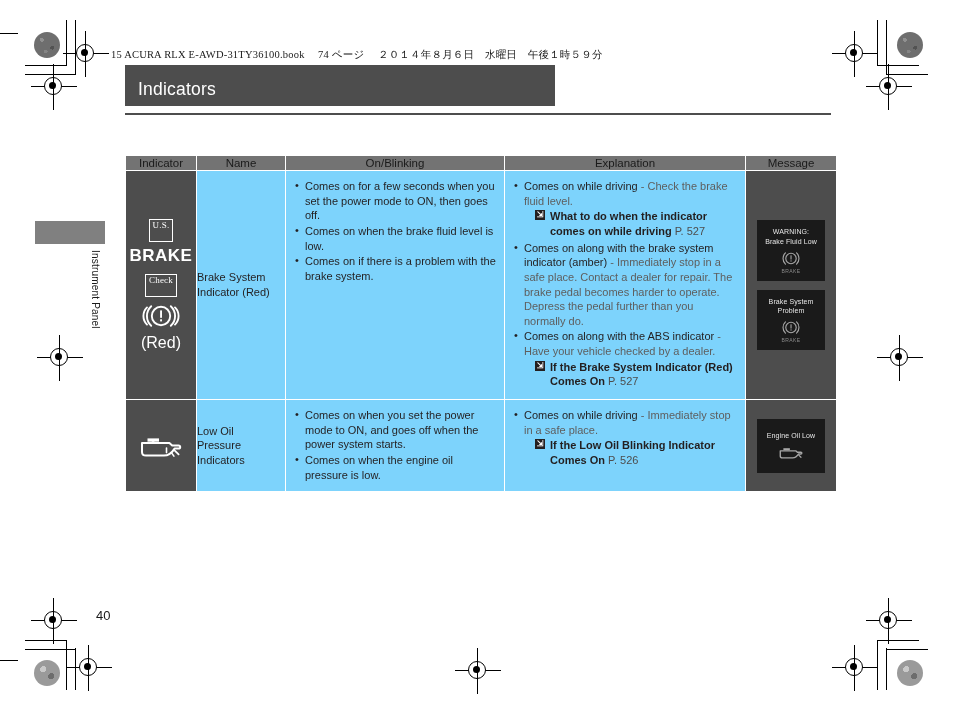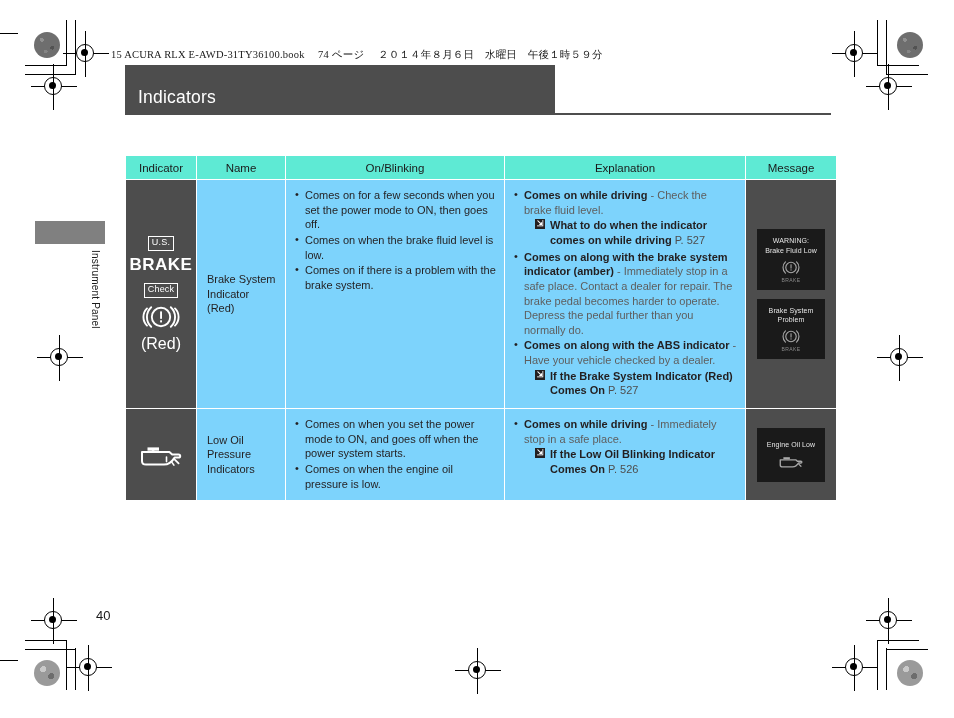--- a/index.html
+++ b/index.html
@@ -79,21 +79,21 @@
     white-space: nowrap;
     color: #1a1a1a;
   }
 
   
   .title-band {
     position: absolute;
     left: 125px;
     top: 65px;
     width: 430px;
-    height: 49px;
+    height: 41px;
     background: #4d4d4d;
   }
   .title-band .title-text {
     position: absolute;
     left: 13px;
     bottom: 6px;
     color: #ffffff;
     font-size: 17.5px;
     letter-spacing: 0.2px;
   }
@@ -133,25 +133,25 @@
   .table {
     position: absolute;
     left: 125px;
     top: 155px;
     width: 710px;
     border-collapse: separate;
     border-spacing: 1px;
     table-layout: fixed;
   }
   .table th {
-    background: #5eead4;
+    background: #737373;
     color: #1a1a1a;
     font-size: 11.5px;
     font-weight: normal;
-    height: 23px;
+    height: 14px;
     padding: 0;
     text-align: center;
     vertical-align: middle;
   }
   .table td {
     background: #7dd3fc;
     vertical-align: top;
     padding: 8px 8px 8px 8px;
     font-size: 11px;
     line-height: 1.33;
@@ -164,21 +164,21 @@
     padding: 6px 2px;
   }
   td.msg-cell {
     background: #4d4d4d;
     text-align: center;
     vertical-align: middle;
     padding: 10px 4px;
   }
   td.name-cell {
     vertical-align: middle;
-    padding-left: 10px;
+    padding-left: 0;
     padding-right: 6px;
   }
 
   
   col.c-indicator { width: 70px; }
   col.c-name      { width: 88px; }
   col.c-onblink   { width: 218px; }
   col.c-expl      { width: 240px; }
   col.c-message   { width: 90px; }
 
@@ -193,21 +193,21 @@
     padding-left: 11px;
     margin-bottom: 1px;
   }
   ul.bullets > li::before {
     content: "\2022";
     position: absolute;
     left: 1px;
     top: -1px;
     font-size: 11px;
   }
-  .b { font-weight: bold; }
+  .b { font-weight: normal; }
   .dim { color: #5e5e5e; }
 
   .ref {
     padding-left: 26px;
     margin-top: 1px;
     margin-bottom: 2px;
     font-weight: bold;
     position: relative;
     line-height: 1.34;
   }
@@ -229,22 +229,23 @@
     color: #4d4d4d;
   }
 
   
   .region-badge {
     display: inline-block;
     border: 1.2px solid #ffffff;
     color: #ffffff;
     font-size: 9px;
     line-height: 1.15;
-    padding: 0px 3px 3px;
+    padding: 0px 3px 11px;
     letter-spacing: 0.2px;
+    font-family: Liberation Serif, serif;
   }
   .brake-word {
     color: #ffffff;
     font-size: 17px;
     font-weight: bold;
     letter-spacing: 0.5px;
     margin: 3px 0 4px;
   }
   .red-note {
     color: #ffffff;

